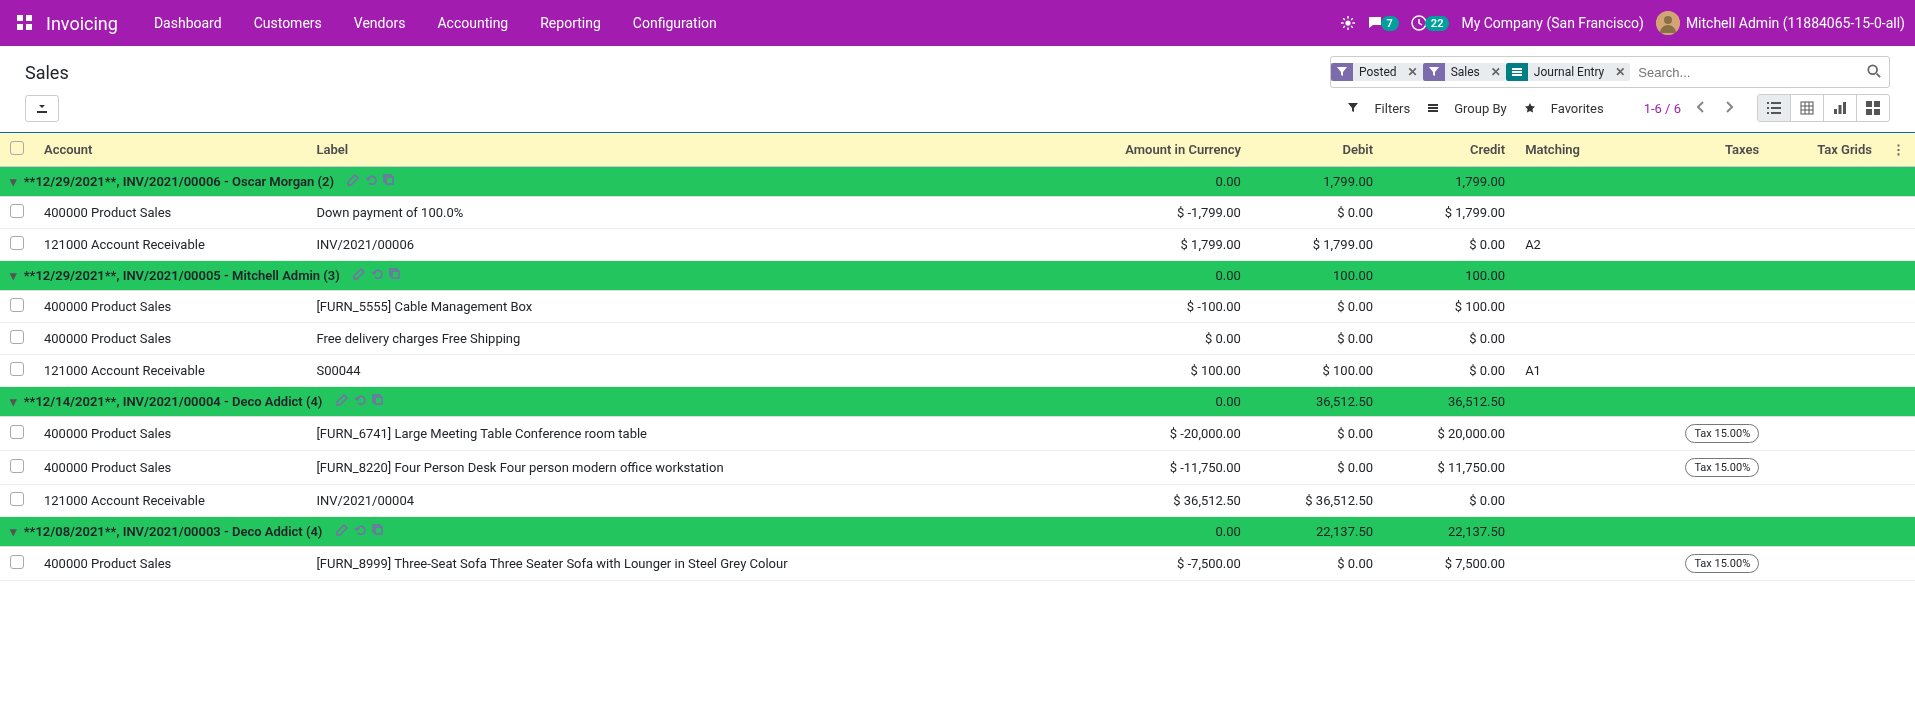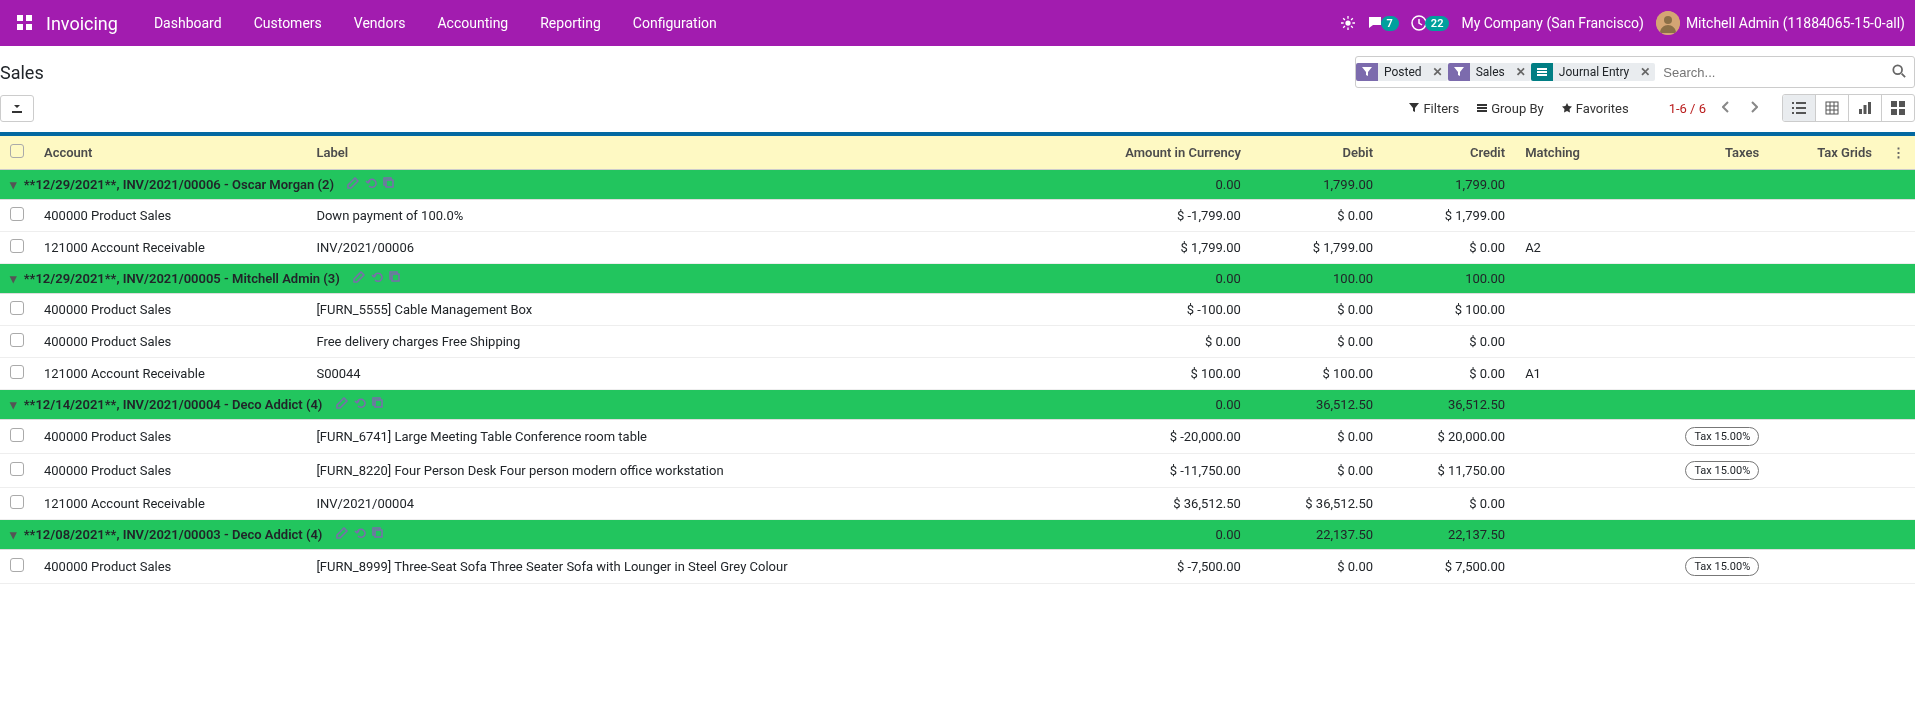--- a/index.html
+++ b/index.html
@@ -10,39 +10,39 @@
 .nav-menu { display: flex; gap: 0; }
 .nav-item { padding: 12px 16px; cursor: pointer; font-size: 14px; }
 .nav-spacer { flex: 1; }
 .nav-right { display: flex; align-items: center; gap: 12px; }
 .nav-icon { position: relative; cursor: pointer; display: inline-flex; align-items: center; }
 .badge { background: #00a09d; color: #fff; border-radius: 10px; font-size: 11px; padding: 1px 6px; margin-left: -2px; font-weight: 600; }
 .company-name { font-size: 14px; cursor: pointer; }
 .user-section { display: flex; align-items: center; gap: 6px; cursor: pointer; font-size: 14px; }
 .avatar { width: 24px; height: 24px; border-radius: 50%; background: #d4a574; display: inline-flex; align-items: center; justify-content: center; overflow: hidden; }
 
-.control-panel { padding: 10px 0; border-bottom: 4px solid #0369a1; }
+.control-panel { padding: 10px 25px; border-bottom: 1px solid #0369a1; }
 .cp-top { display: flex; align-items: center; margin-bottom: 6px; }
 .breadcrumb { font-size: 18px; color: #212529; }
 .cp-spacer { flex: 1; }
 .search-area { display: flex; align-items: center; border: 1px solid #ccc; border-radius: 3px; min-width: 560px; height: 32px; }
 .facet { display: inline-flex; align-items: center; background: #e9ecef; margin: 0; border-radius: 2px; font-size: 12px; overflow: hidden; }
 .facet-icon { background: #7c6bad; color: #fff; padding: 4px 6px; display: inline-flex; align-items: center; }
 .facet-icon.group { background: #017e84; }
 .facet-label { padding: 0 6px; }
 .facet-remove { padding: 0 5px; cursor: pointer; color: #666; font-weight: bold; }
 .search-input { flex: 1; border: none; outline: none; padding: 4px 8px; font-size: 13px; }
 .search-btn { padding: 0 8px; cursor: pointer; color: #666; }
 
 .cp-bottom { display: flex; align-items: center; }
 .export-btn { border: 1px solid #ccc; background: #fff; padding: 5px 10px; border-radius: 3px; cursor: pointer; }
 .search-options { display: flex; gap: 18px; margin-left: auto; }
-.search-opt { cursor: pointer; color: #333; display: inline-flex; align-items: center; gap: 4px; font-size: 13px; }
+.search-opt { cursor: pointer; color: #333; display: inline-flex; align-items: center; gap: 16px; font-size: 13px; }
 .pager-section { display: flex; align-items: center; gap: 12px; margin-left: 40px; }
-.pager-text { font-size: 13px; color: #b91c1c; }
+.pager-text { font-size: 13px; color: #a21caf; }
 .pager-btn { cursor: pointer; color: #888; padding: 2px 4px; }
 .view-switcher { display: flex; margin-left: 20px; border: 1px solid #ccc; border-radius: 3px; overflow: hidden; }
 .view-btn { padding: 6px 9px; cursor: pointer; color: #555; border-right: 1px solid #ccc; display: inline-flex; align-items: center; }
 .view-btn:last-child { border-right: none; }
 .view-btn.active { background: #e9ecef; }
 
 table { width: 100%; border-collapse: collapse; }
 thead th { background: #fef9c3; border-bottom: 1px solid #ccc; padding: 8px 10px; text-align: left; font-weight: 600; font-size: 13px; color: #4c4c4c; }
 thead th.num { text-align: right; }
 thead th.chk { width: 30px; text-align: center; }

